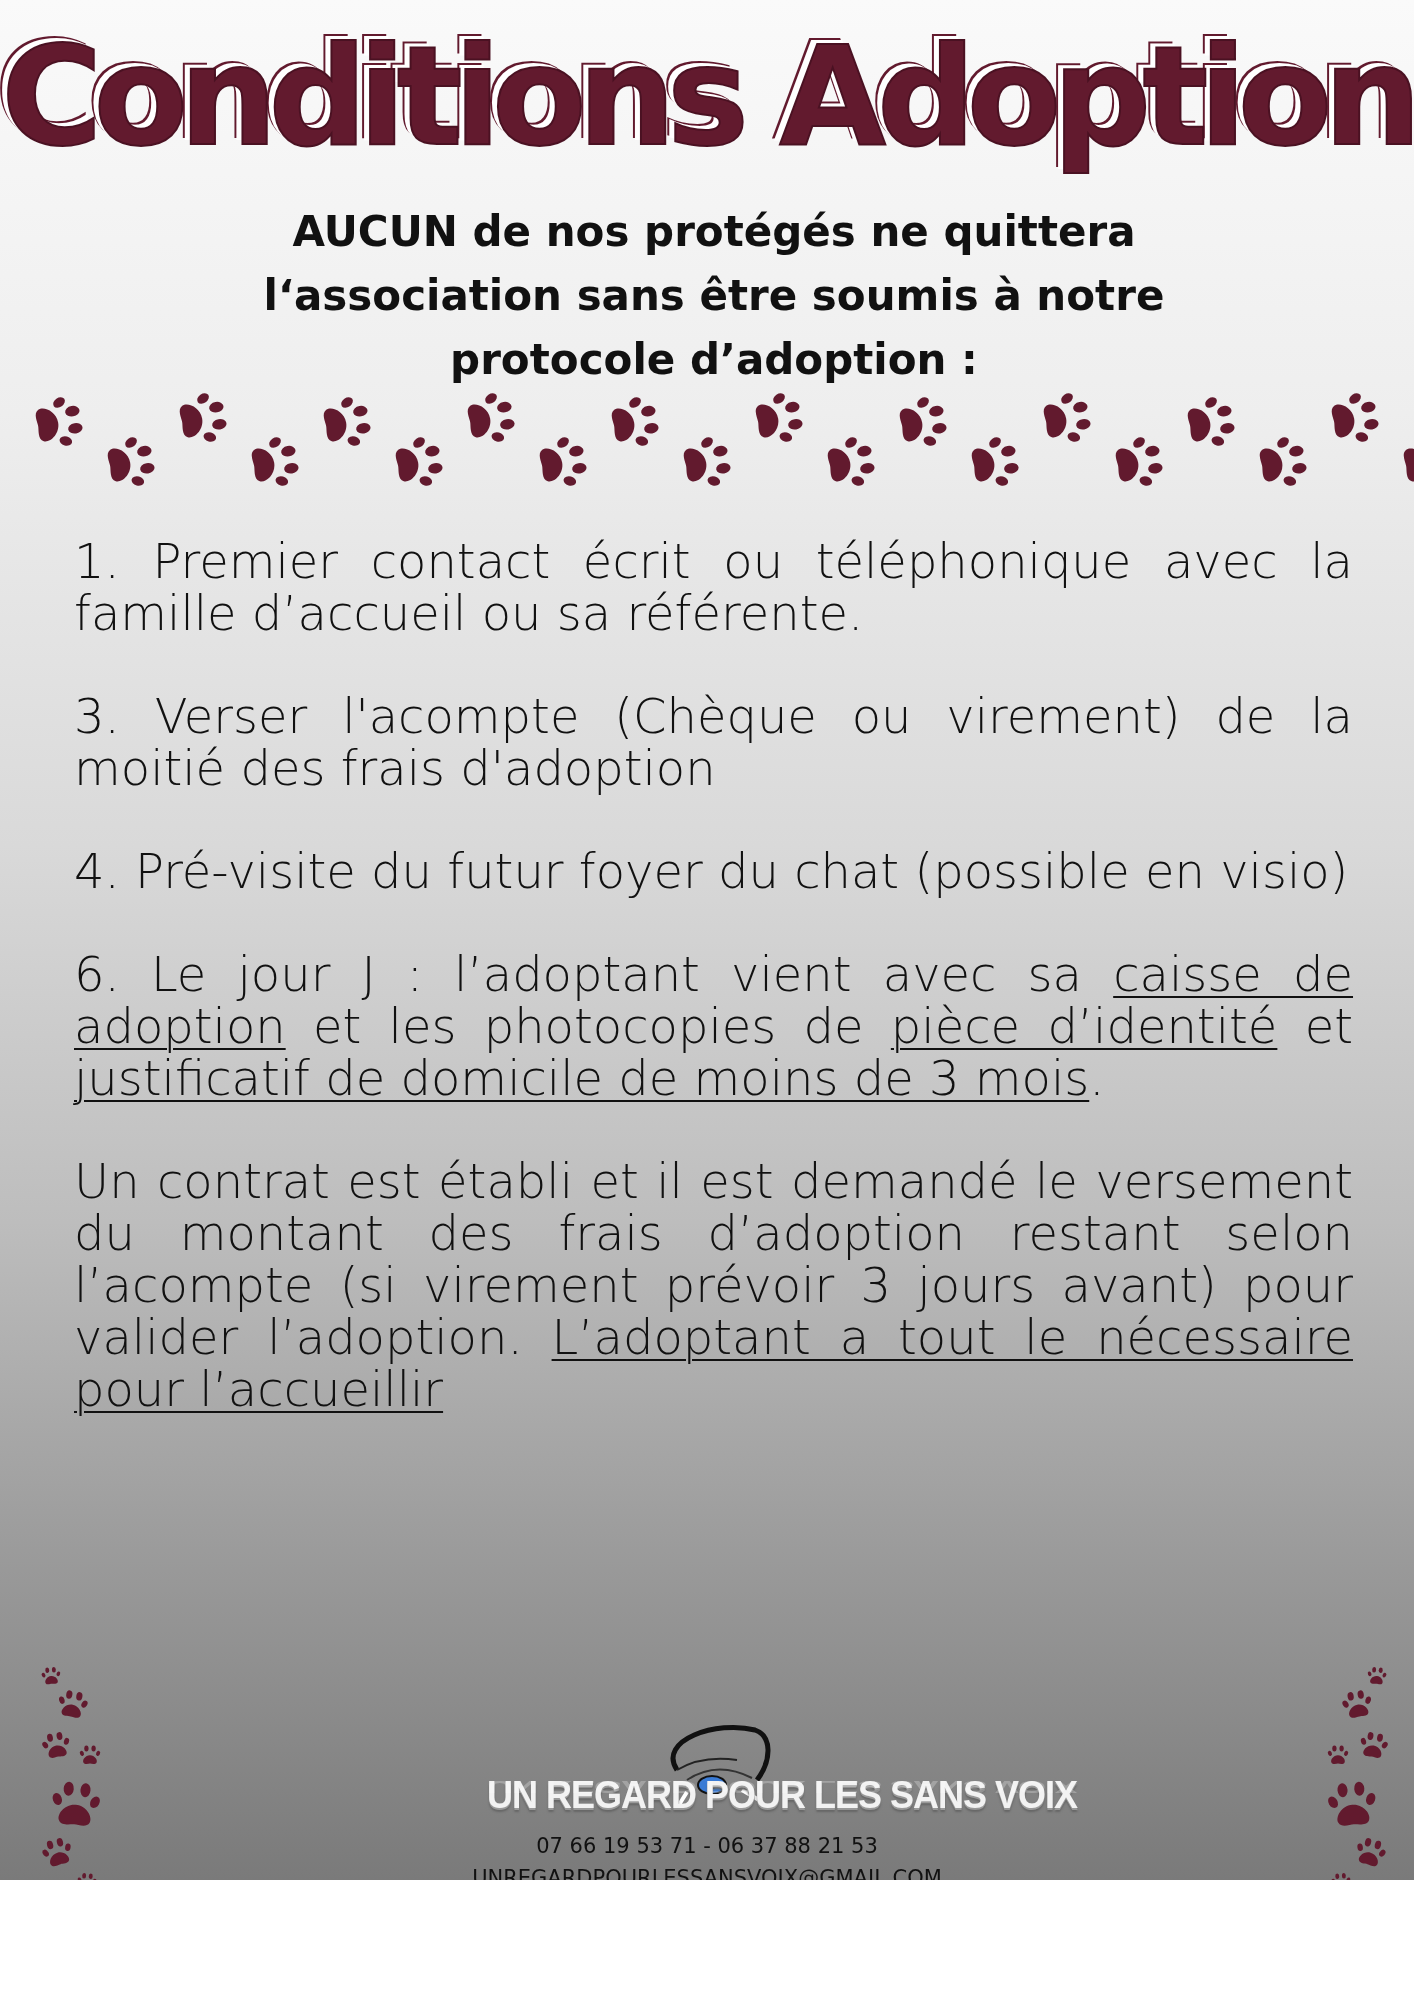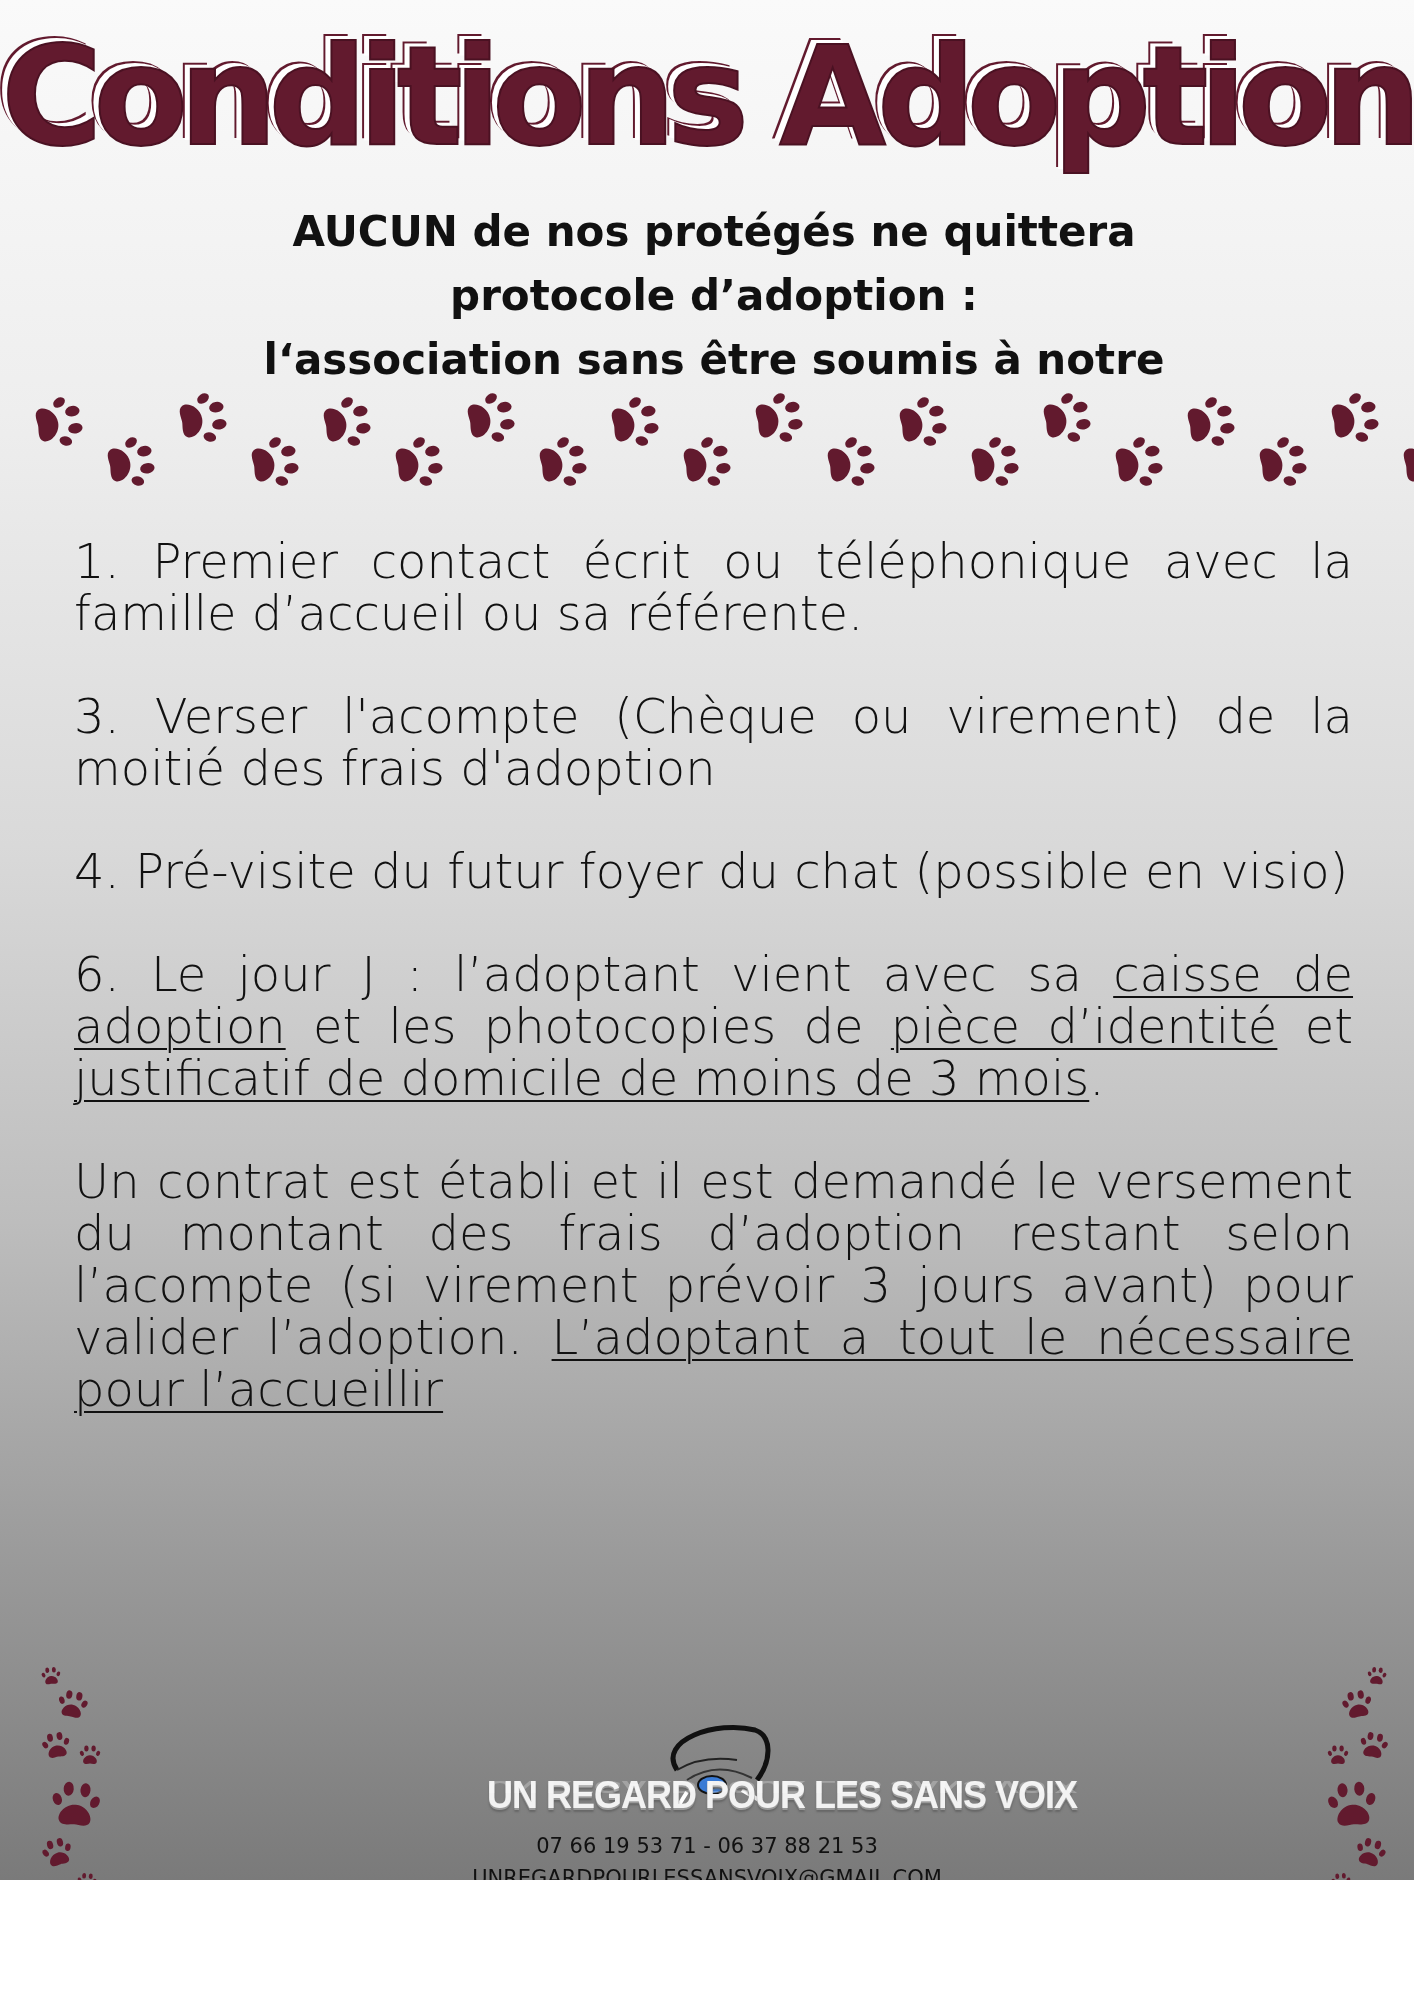--- a/index.html
+++ b/index.html
@@ -66,22 +66,22 @@
 </style>
 </head>
 <body>
 
 <div class="page">
 
   <div class="title">Conditions Adoption</div>
 
   <div class="subtitle">
     <div>AUCUN de nos protégés ne quittera</div>
+    <div>l‘association sans être soumis à notre</div>
     <div>protocole d’adoption :</div>
-    <div>l‘association sans être soumis à notre</div>
   </div>
 
   <div class="paw-row" id="paw-row">
       <div class="paw" style="left: 32px; top: 8px;">
         <svg width="58" height="58" viewBox="0 0 40 40" style="transform:rotate(80deg)">
           <path d="M20 22 C12 22, 7 30, 9 34 C11 38, 17 36, 20 36 C23 36, 29 38, 31 34 C33 30, 28 22, 20 22 Z" fill="#621a2e"></path>
           <ellipse cx="14" cy="11" rx="3.6" ry="5" fill="#621a2e"></ellipse>
           <ellipse cx="26" cy="11" rx="3.6" ry="5" fill="#621a2e"></ellipse>
           <ellipse cx="6.5" cy="19" rx="3.2" ry="4.4" transform="rotate(-25 6.5 19)" fill="#621a2e"></ellipse>
           <ellipse cx="33.5" cy="19" rx="3.2" ry="4.4" transform="rotate(25 33.5 19)" fill="#621a2e"></ellipse>

